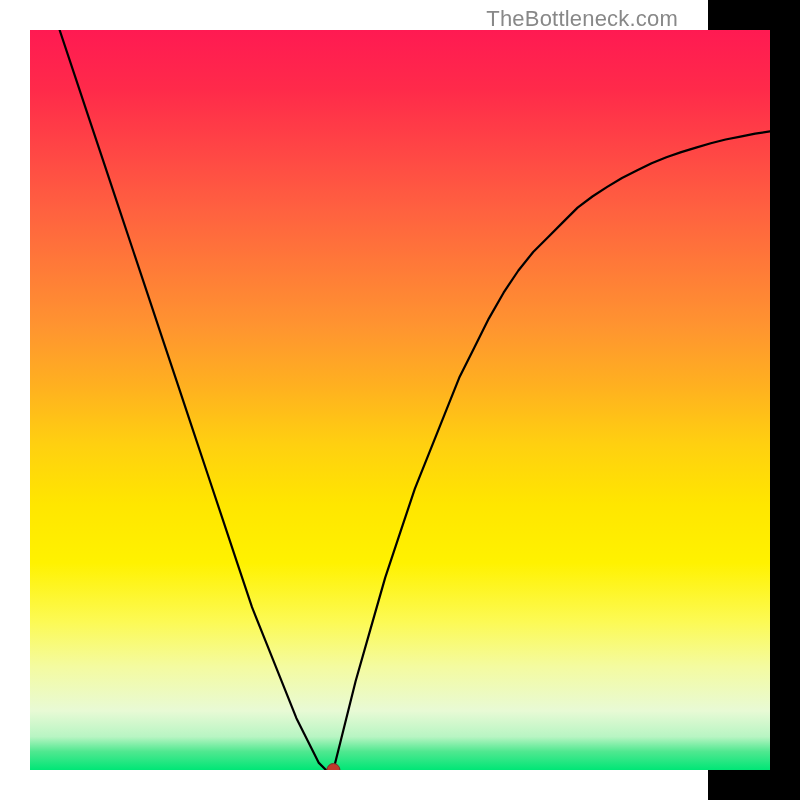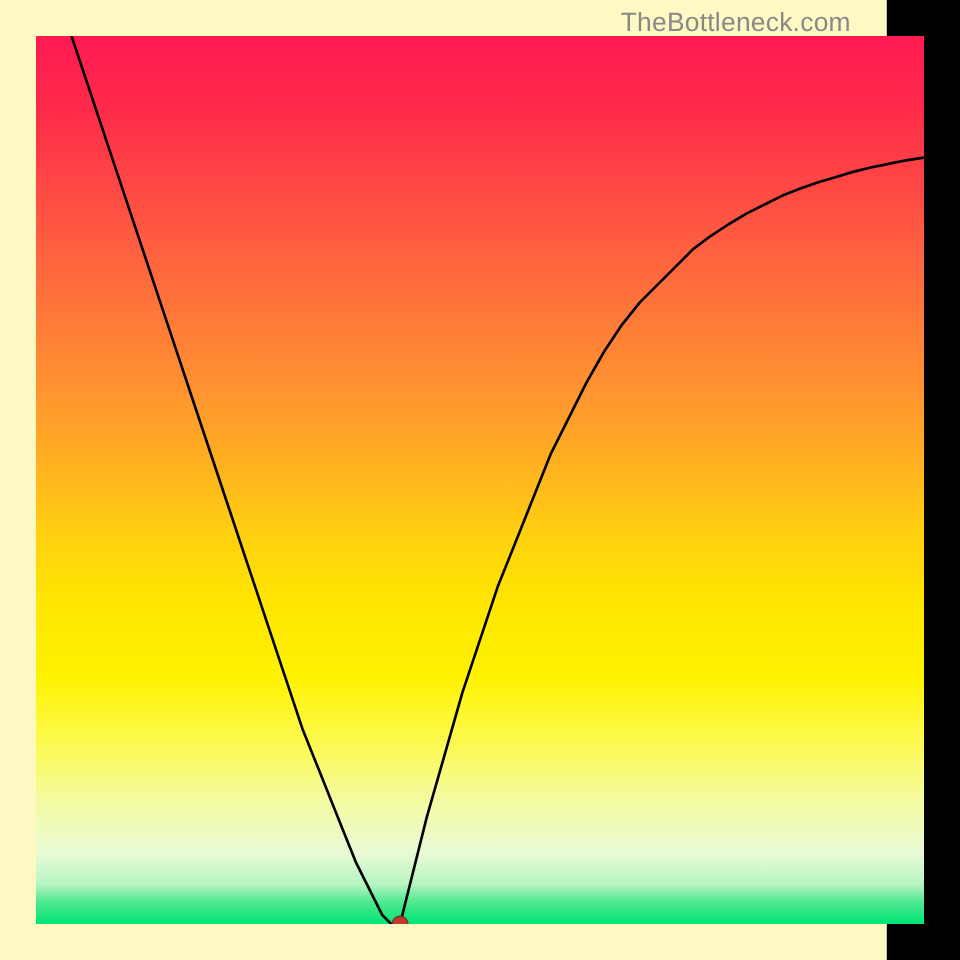--- a/index.html
+++ b/index.html
@@ -8,22 +8,21 @@
     width: 800px;
     height: 800px;
     background: #000;
     overflow: hidden;
     font-family: Arial, Helvetica, sans-serif;
   }
   .frame {
     position: relative;
     width: 708px;
     height: 800px;
-    background: #fef9c3;
-    padding-left: 31px;
+    background: #ffffff;
   }
   .plot {
     position: absolute;
     left: 30px;
     top: 30px;
     width: 740px;
     height: 740px;
     background: linear-gradient(
       to bottom,
       #ff1a52 0%,

